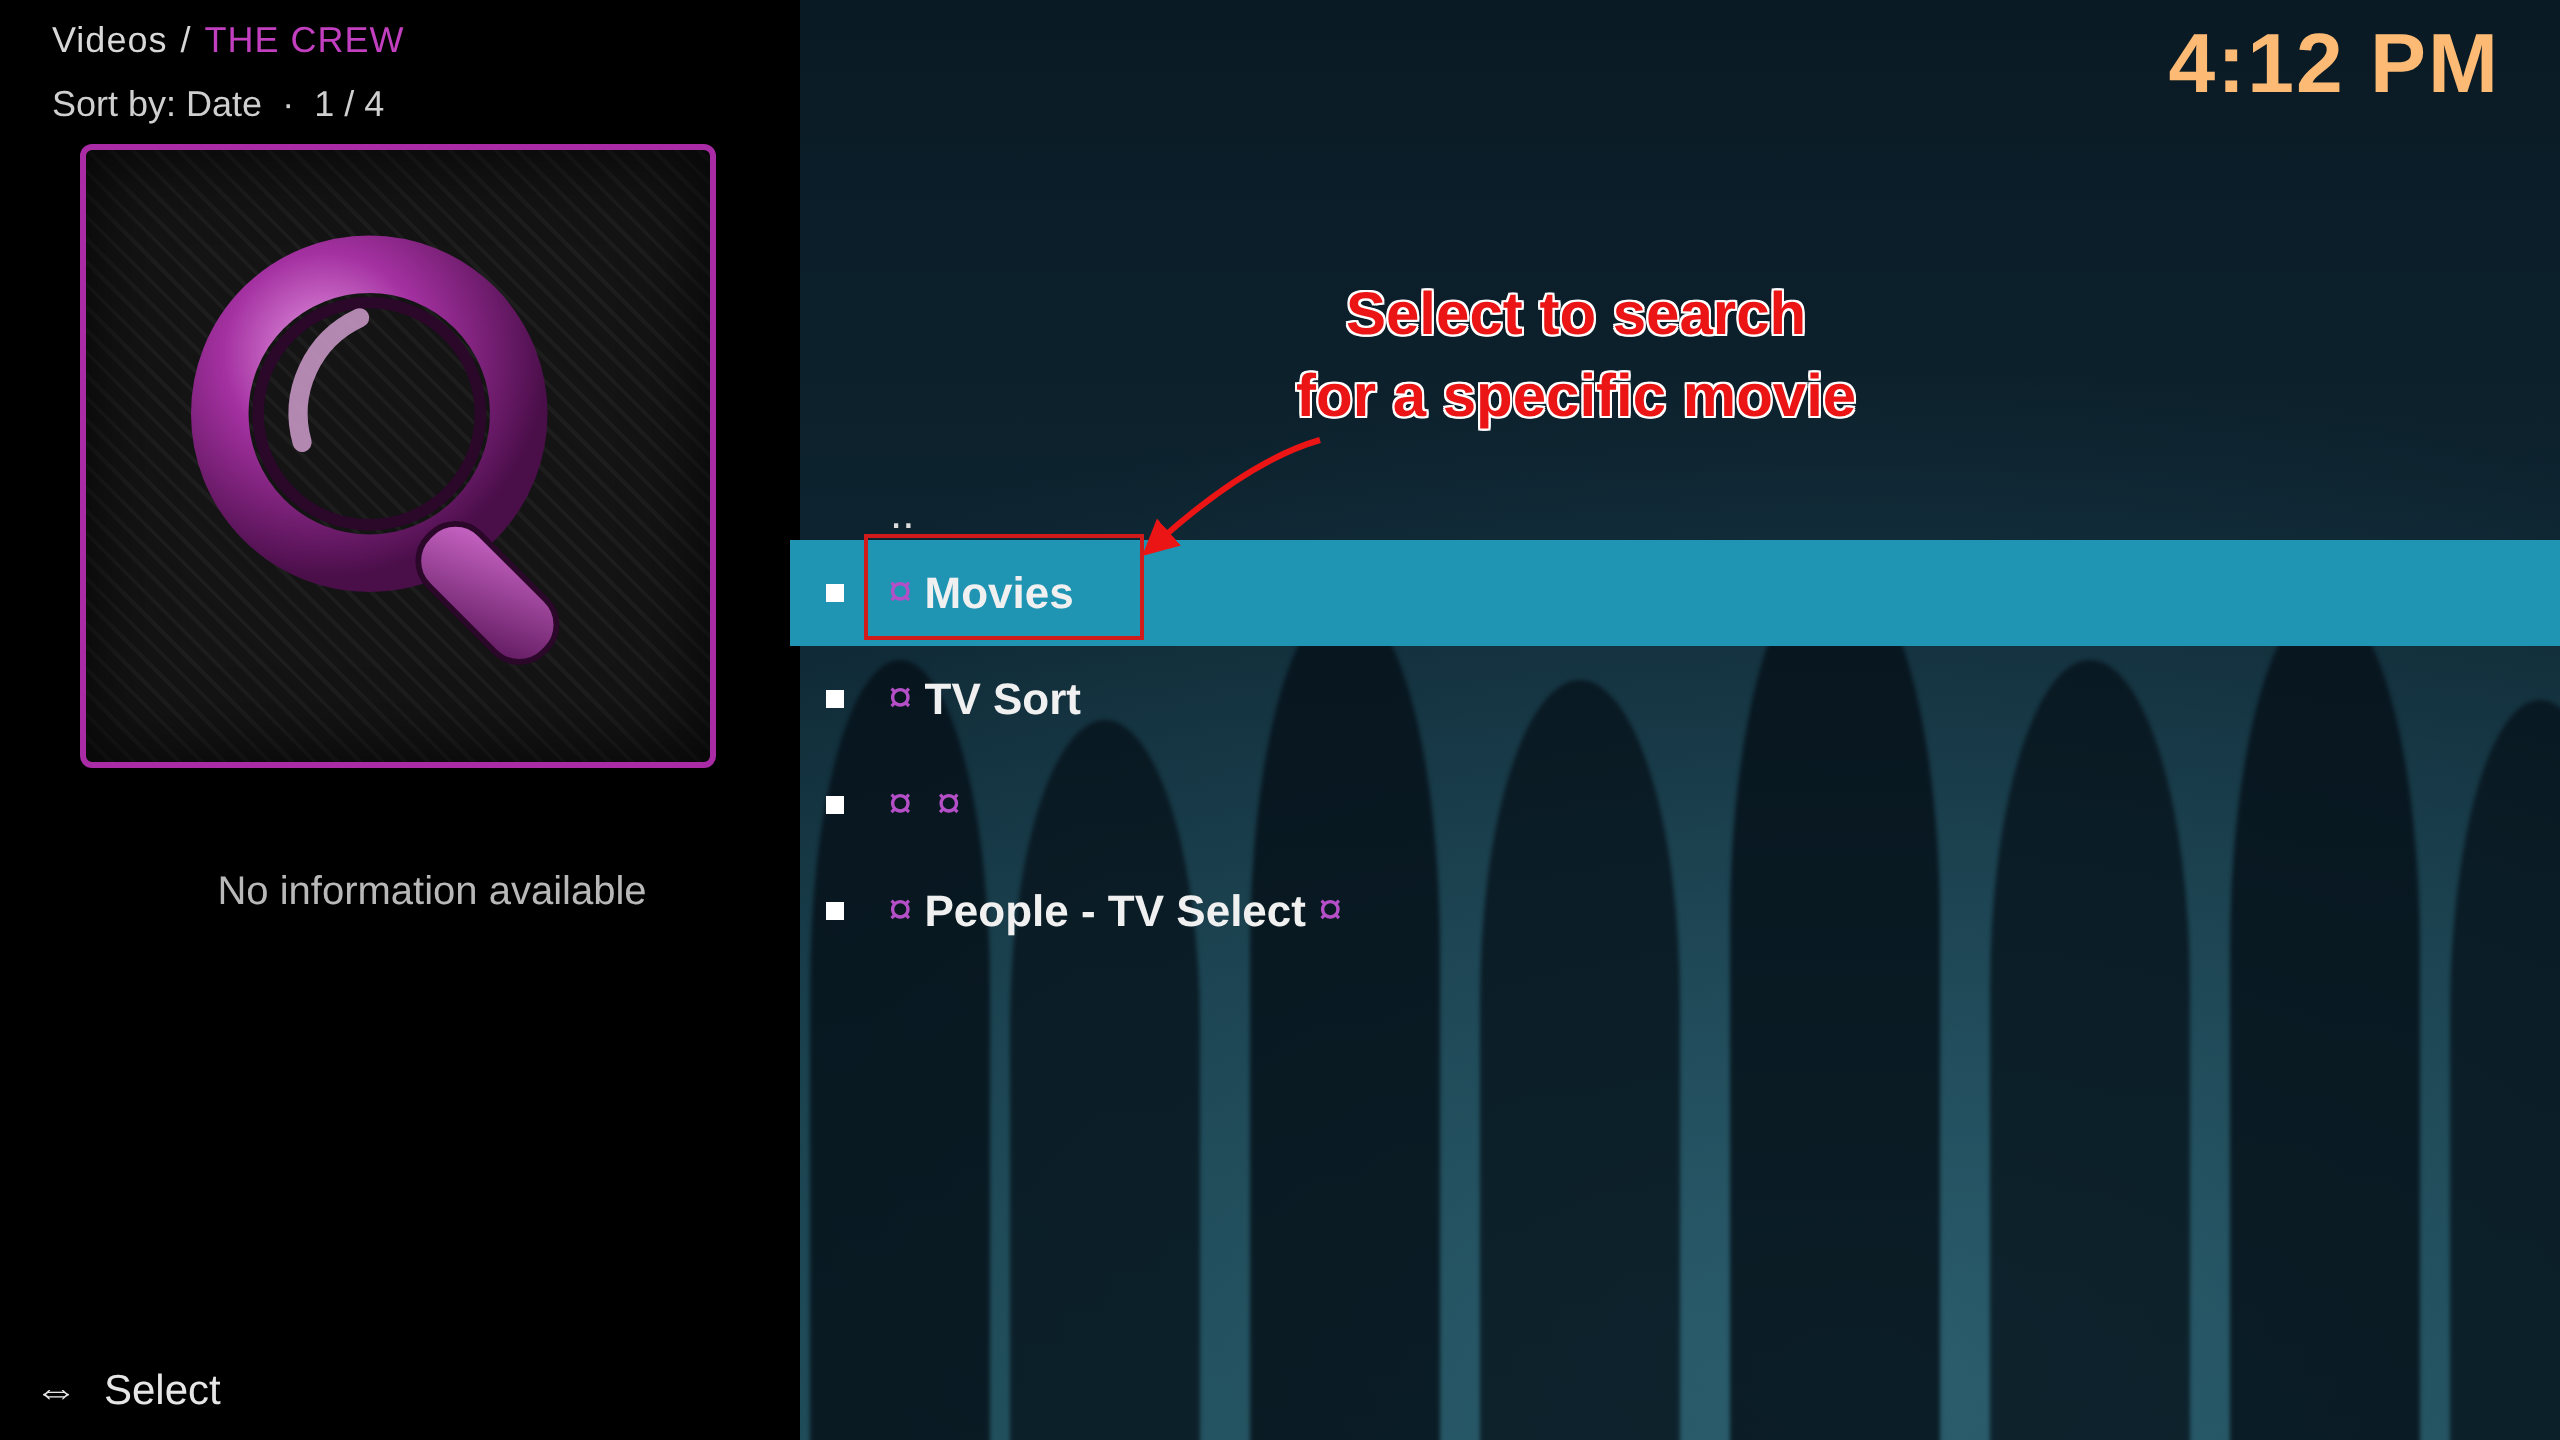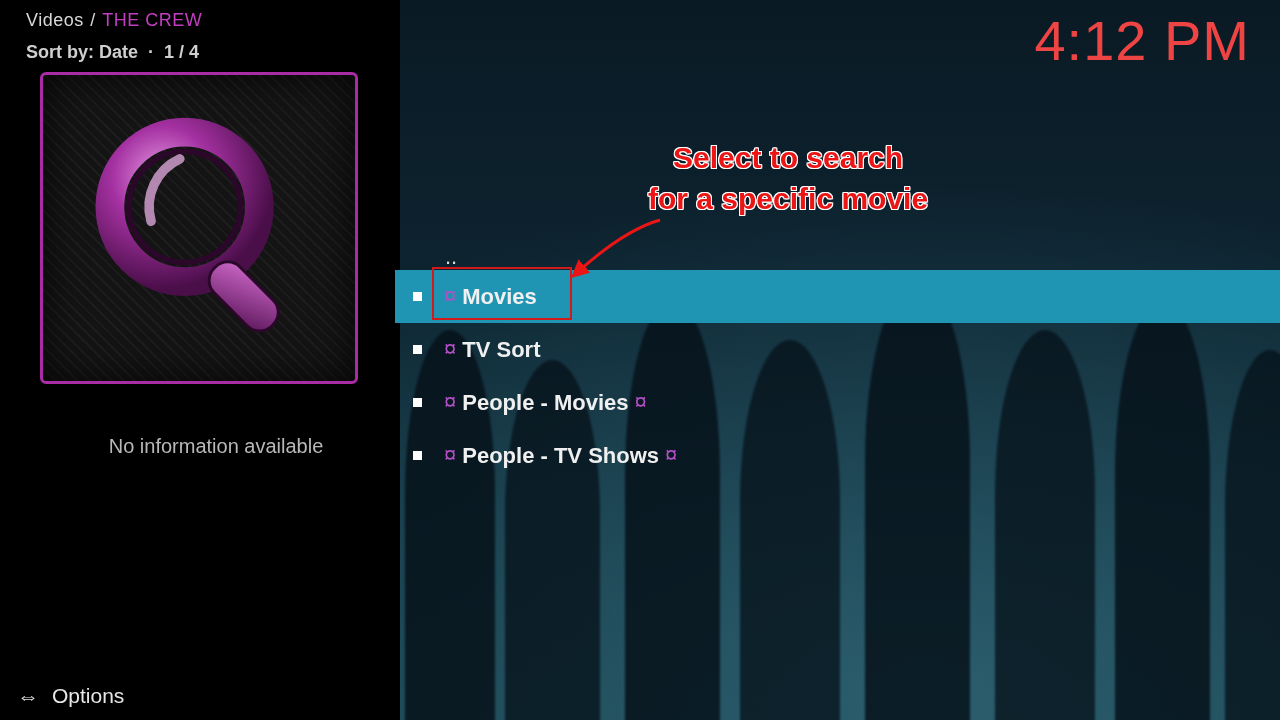--- a/index.html
+++ b/index.html
@@ -41,21 +41,21 @@
     letter-spacing: .5px;
   }
   .breadcrumb .root { color: #d8d8d8; }
   .breadcrumb .sep  { color: #d8d8d8; padding: 0 1px;}
   .breadcrumb .page { color: #c23fc0; }
   .sortline {
     position: absolute;
     left: 26px; top: 42px;
     font-size: 18px;
     color: #cfcfcf;
-    font-weight: 700;
+    font-weight: 400;
   }
   .thumb-box {
     position: absolute;
     left: 40px; top: 72px;
     width: 318px; height: 312px;
     border: 3px solid #a92ba6;
     border-radius: 6px;
     background:
       repeating-linear-gradient(45deg, #1d1d1d 0 2px, #141414 2px 8px),
       #111;
@@ -76,23 +76,23 @@
   .options {
     position:absolute;
     left:18px; bottom:12px;
     display:flex; align-items:center; gap:14px;
     font-size:21px; color:#e6e6e6; font-weight:300;
   }
   .options-icon { font-size:20px; display:inline-block; transform:scaleX(1.1);}
   .clock {
     position:absolute;
     right:30px; top:8px;
-    font-size:56px;
-    font-weight:400;
-    color:#ef4444;
+    font-size:42px;
+    font-weight:700;
+    color:#fdba74;
     letter-spacing:1px;
   }
 
   .list {
     position:absolute;
     left:395px; right:0;
     top:238px;
   }
   .parent {
     height:32px;
@@ -184,21 +184,21 @@
         <path d="M70 120 A55 55 0 0 1 100 55" fill="none" stroke="#d9a4d7" stroke-width="10" stroke-linecap="round" opacity="0.8"></path>
         <rect x="150" y="155" width="85" height="38" rx="18" transform="rotate(45 150 155)" fill="url(#g2)" stroke="#2b072a" stroke-width="3"></rect>
       </svg>
     </span>
   </div>
 
   <div class="no-info">No information available</div>
 
   <div class="options">
     <span class="options-icon">⇔</span>
-    <span>Options</span>
+    <span>Select</span>
   </div>
 </div>
 
 <div class="clock">4:12 PM</div>
 
 <div class="list">
   <div class="parent">
     <span>..</span>
   </div>
 
@@ -208,27 +208,26 @@
     <span class="label">Movies</span>
   </div>
   <div class="row">
     <span class="bullet"></span>
     <span class="marker">¤</span>
     <span class="label">TV Sort</span>
   </div>
   <div class="row">
     <span class="bullet"></span>
     <span class="marker">¤</span>
-    <span class="label">People - Movies</span>
     <span class="marker trail">¤</span>
   </div>
   <div class="row">
     <span class="bullet"></span>
     <span class="marker">¤</span>
-    <span class="label">People - TV Shows</span>
+    <span class="label">People - TV Select</span>
     <span class="marker trail">¤</span>
   </div>
 </div>
 
 <div class="highlight-box" style="left:432px; top:267px; width:140px; height:53px;"></div>
 <div class="annot-text" style="left:648px; top:138px; white-space:pre;text-align:center;">Select to search
 for a specific movie</div>
 <svg class="arrow" style="left:565px; top:215px;" width="110" height="70">
   <defs>
     <marker id="ah" markerWidth="10" markerHeight="10" refX="2" refY="3" orient="auto">

